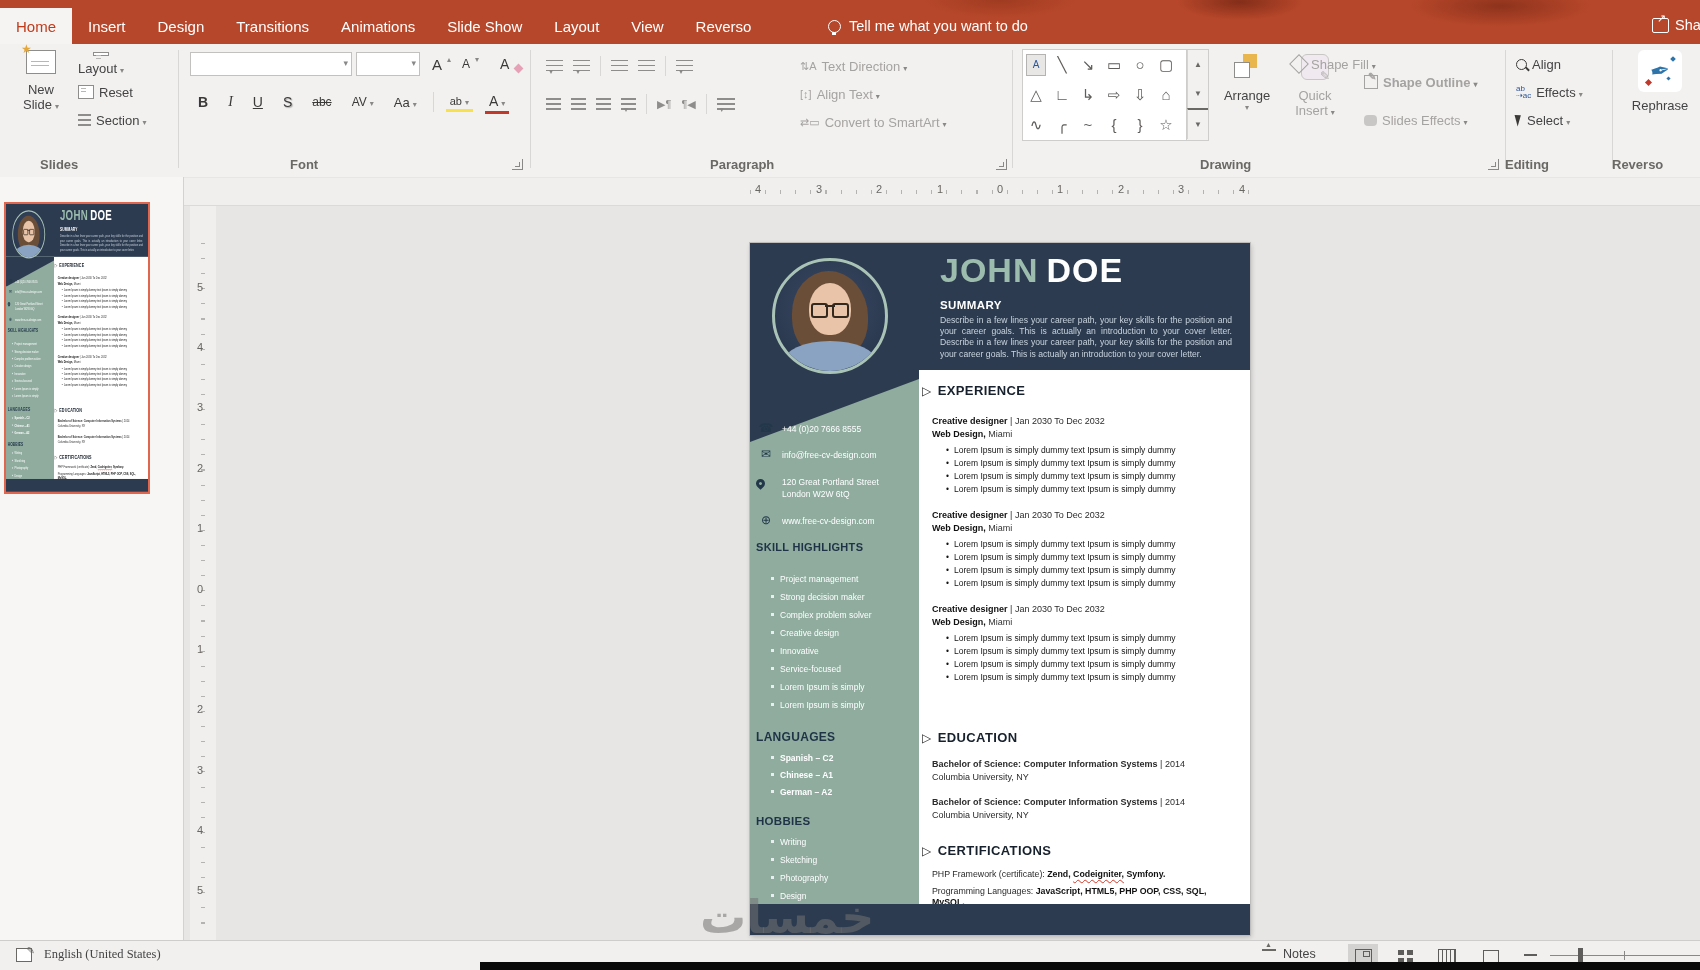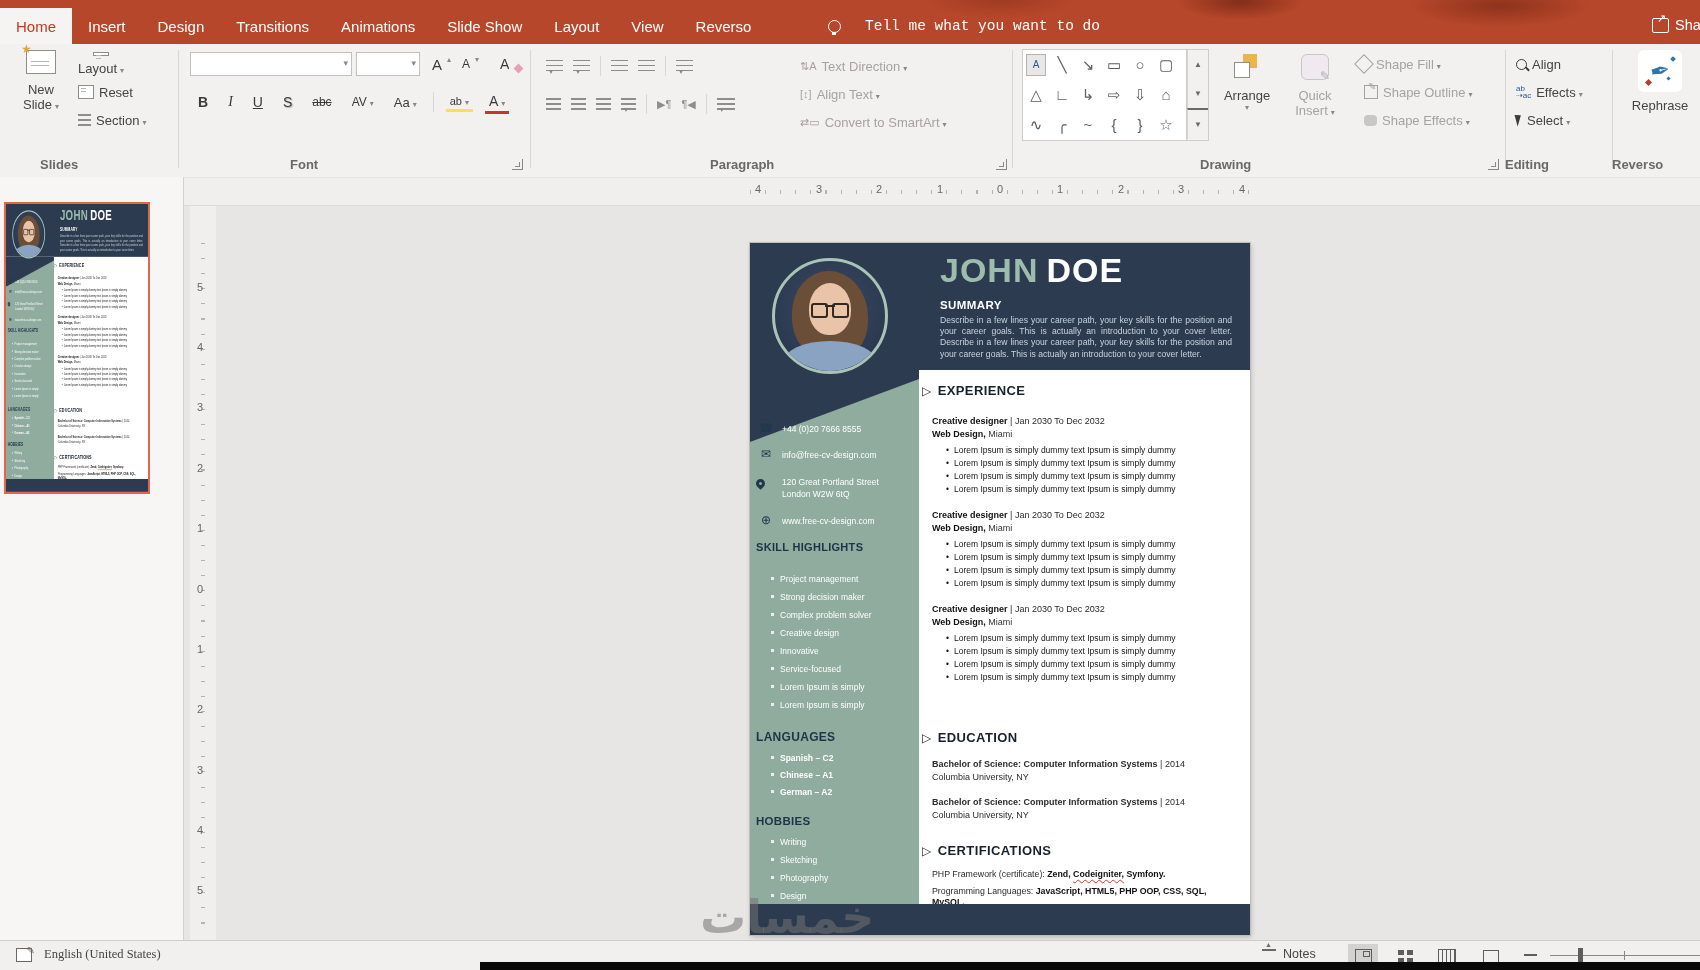--- a/index.html
+++ b/index.html
@@ -8,21 +8,21 @@
 
   
   .tabbar{position:absolute;left:0;top:0;width:1700px;height:44px;background:#b7472a;
     background-image:
       radial-gradient(90px 26px at 1240px 2px, rgba(80,20,8,.5), transparent 70%),
       radial-gradient(130px 30px at 1500px 6px, rgba(80,20,8,.4), transparent 70%),
       radial-gradient(110px 26px at 1000px 0px, rgba(130,45,22,.45), transparent 70%);}
   .tabs{position:absolute;left:0;top:8px;height:36px;display:flex;align-items:stretch;}
   .tab{padding:0 16px;display:flex;align-items:center;color:#fff;font-size:15px;cursor:default;}
   .tab.active{background:#f6f4f3;color:#c13b1a;}
-  .tellme{position:absolute;left:828px;top:8px;height:36px;display:flex;align-items:center;color:#fff;font-size:14.5px;gap:24px;font-family:Liberation Mono, monospace;}
+  .tellme{position:absolute;left:828px;top:8px;height:36px;display:flex;align-items:center;color:#fff;font-size:14.5px;gap:8px;}
   .bulb{width:11px;height:11px;border:1.5px solid #fff;border-radius:50%;position:relative;display:inline-block;}
   .bulb::after{content:"";position:absolute;left:2.5px;top:11px;width:4px;height:3px;background:#fff;}
   .share{position:absolute;left:1652px;top:10px;width:90px;height:30px;display:flex;align-items:center;gap:6px;color:#fff;font-size:14.5px;overflow:hidden;}
   .share-ic{width:15px;height:13px;border:1.5px solid #fff;border-radius:2px;position:relative;display:inline-block;flex:none;}
   .share-ic::after{content:"↗";position:absolute;left:4px;top:-7px;font-size:11px;color:#fff;background:transparent;}
 
   
   .ribbon{position:absolute;left:0;top:44px;width:1700px;height:133px;background:#f3f1f0;border-bottom:1px solid #d5d3d1;}
   .gsep{position:absolute;top:6px;height:118px;width:1px;background:#d9d7d5;}
   .glabel{position:absolute;top:113px;font-size:13px;color:#6b6966;text-align:left;font-weight:bold;}
@@ -298,31 +298,31 @@
           <i class="sq2"></i>
         </span>
       <span class="btn-lbl" style="margin-top:8px;">Arrange</span>
       <span style="font-size:8px;color:#8a8886;">▾</span>
     </div>
     <div class="bigbtn gray" style="left:1284px;top:10px;width:62px;">
       <span class="qs-ic"></span>
       <span class="btn-lbl dis" style="margin-top:8px;">Quick</span>
       <span class="btn-lbl dis drop">Insert</span>
     </div>
-    <div class="minirow gray" style="left:1357px;top:8px;">
+    <div class="minirow gray" style="left:1292px;top:8px;">
       <span class="fill-ic"></span>
       <span class="btn-lbl drop">Shape Fill</span>
     </div>
-    <div class="minirow gray" style="left:1364px;top:36px;">
+    <div class="minirow gray" style="left:1364px;top:26px;font-weight:bold;">
       <span class="outl-ic"></span>
       <span class="btn-lbl drop">Shape Outline</span>
     </div>
     <div class="minirow gray" style="left:1364px;top:64px;">
       <span class="eff-ic"></span>
-      <span class="btn-lbl drop">Shape Effects</span>
+      <span class="btn-lbl drop">Slides Effects</span>
     </div>
     <div class="glabel" style="left:1200px;width:110px;">Drawing</div>
     <div class="launcher" style="left:1488px;top:115px;"></div>
     <div class="gsep" style="left:1505px;"></div>
 
     <div class="minirow" style="left:1516px;top:8px;">
       <span class="find-ic"></span>
       <span class="btn-lbl">Align</span>
     </div>
     <div class="minirow" style="left:1516px;top:36px;">

